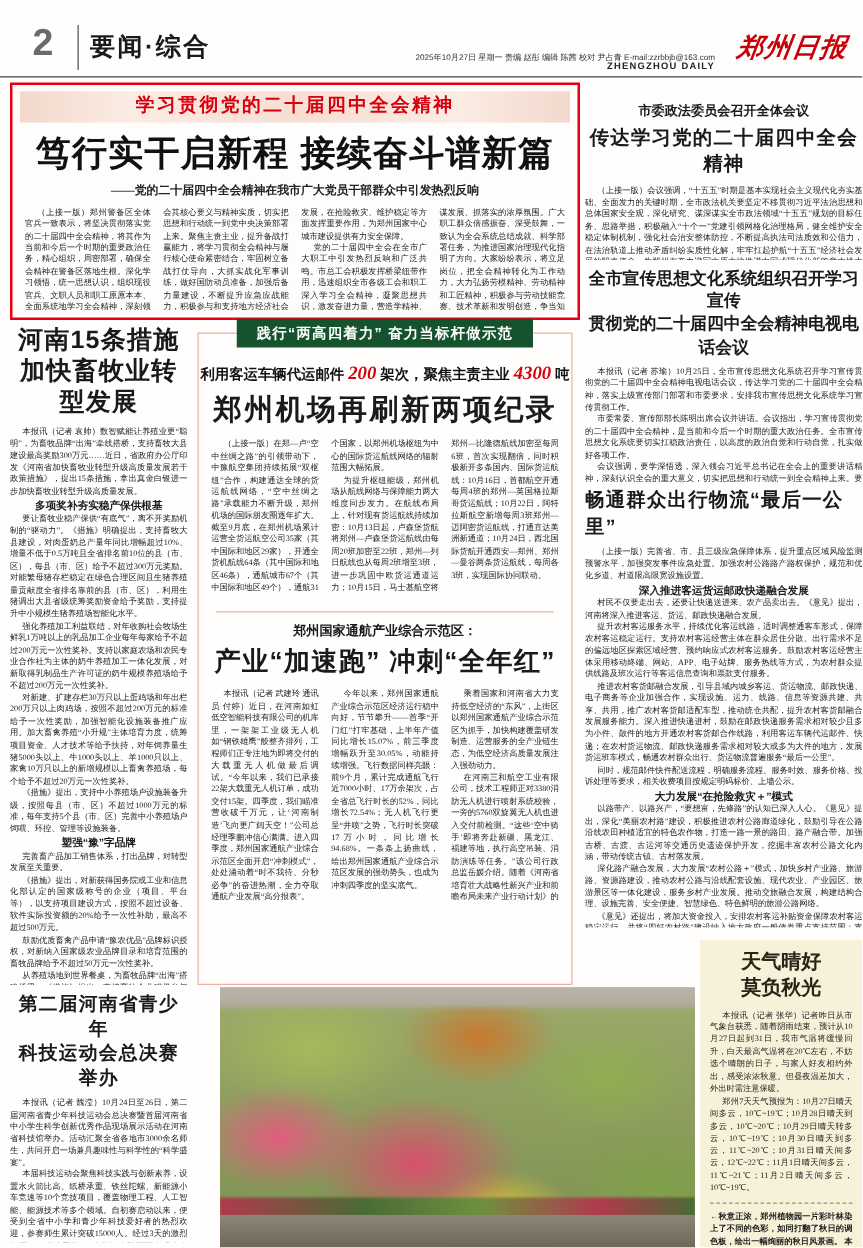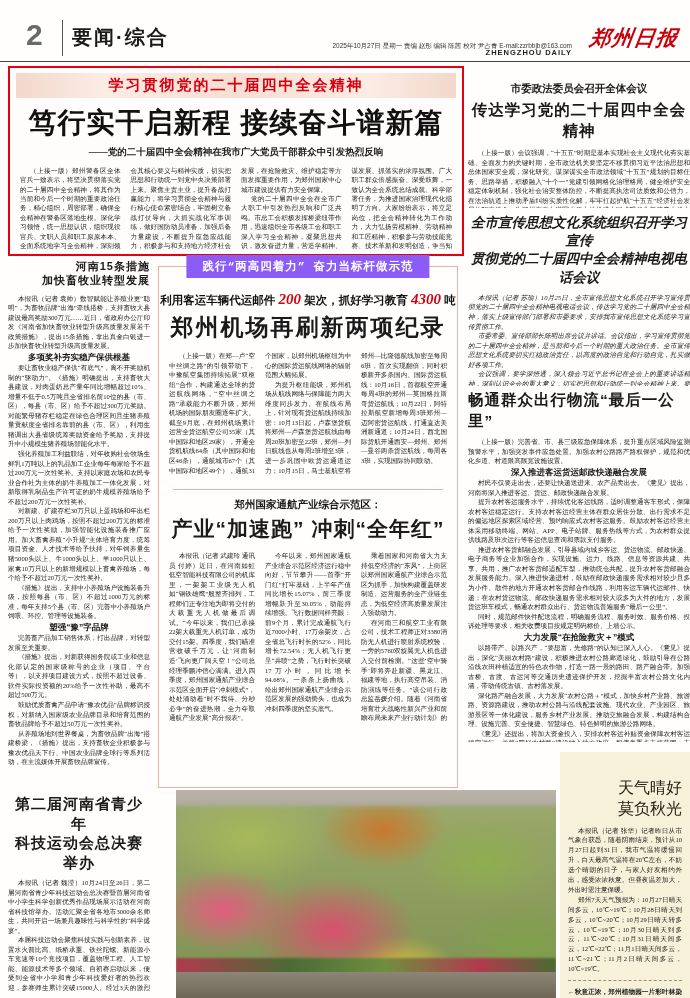--- a/index.html
+++ b/index.html
@@ -27,29 +27,29 @@
   #lead-body{margin:7px 10px 0 10px;height:86px;column-count:4;column-gap:10px;
         font-size:6.6px;line-height:1.42;text-align:justify;overflow:hidden;}
   #lead-body p{margin:0;text-indent:1.5em;}
   
   .body-txt{font-size:6.6px;line-height:1.45;text-align:justify;overflow:hidden;}
   .body-txt p{margin:0;text-indent:1.5em;}
   .subhead{text-align:center;font-weight:bold;font-size:8.5px;margin:3px 0;text-indent:0 !important;
            font-family:"Liberation Sans", sans-serif;}
   
   #livestock{position:absolute;left:8px;top:258px;width:142px;height:530px;overflow:hidden;}
-  #livestock h2{margin:2px 0 6px 0;text-align:right;font-size:11px;line-height:1.25;letter-spacing:1px;}
+  #livestock h2{margin:2px 0 6px 0;text-align:center;font-size:20px;line-height:1.25;letter-spacing:1px;}
   #sports{position:absolute;left:8px;top:792px;width:142px;height:202px;overflow:hidden;}
   #sports h2{margin:2px 0 6px 0;text-align:center;font-size:15px;line-height:1.3;letter-spacing:1px;}
   
   #midbox{position:absolute;left:158px;top:266px;width:298px;height:520px;border:1.5px solid #f0b0a2;
           background:#fffefd;overflow:visible;}
   #mid-banner{position:absolute;left:50%;top:-12px;transform:translateX(-50%);
-          background:#8b5cf6;color:#fff;font-weight:bold;font-size:11.5px;letter-spacing:1px;
-          padding:4px 16px;white-space:nowrap;font-family:Liberation Mono, monospace;}
+          background:#14532d;color:#fff;font-weight:bold;font-size:11.5px;letter-spacing:1px;
+          padding:4px 16px;white-space:nowrap;font-family:Liberation Sans, sans-serif;}
   #air-sub{margin-top:24px;text-align:center;font-size:11.5px;font-weight:bold;color:#111;}
   #air-sub .rednum{color:#d6000f;font-style:italic;font-size:15px;font-family:"Liberation Serif", serif;}
   #air-headline{margin-top:4px;text-align:center;font-size:23px;font-weight:bold;letter-spacing:2px;}
   #air-body{margin:8px 10px 0 10px;height:130px;column-count:3;column-gap:10px;}
   #mid-sep{margin:8px 14px;border-top:1px solid #f0b0a2;}
   #th-kicker{text-align:center;font-size:10.5px;font-weight:bold;}
   #th-headline{margin-top:3px;text-align:center;font-size:21px;font-weight:bold;letter-spacing:1px;}
   #th-body{margin:8px 10px 0 10px;height:178px;column-count:3;column-gap:10px;}
   
   #photo{position:absolute;left:176px;top:790px;width:380px;height:208px;overflow:hidden;background:#7c9050;}
@@ -68,28 +68,28 @@
         linear-gradient(#9aa86a,#7c9050);}
   #photo .wall{position:absolute;left:0;bottom:0;width:100%;height:26px;
        background:linear-gradient(#8d8678,#6e6758);}
   #photo .hedge{position:absolute;left:0;bottom:18px;width:100%;height:22px;filter:blur(1px);
        background:linear-gradient(90deg,#b03a4e,#4a6b35 30%,#6f8f3f 55%,#b03a4e 80%,#4a6b35);}
   
   .rcol{position:absolute;left:468px;width:222px;overflow:hidden;}
   #zhengfa{top:82px;height:126px;}
   #zf-kicker{text-align:center;font-weight:bold;font-size:10.5px;margin-bottom:4px;}
   #zf-headline{text-align:center;font-weight:bold;font-size:15.5px;letter-spacing:1px;margin-bottom:6px;}
-  #xuanchuan{top:214px;height:172px;font-style:italic;}
+  #xuanchuan{top:214px;height:172px;}
   #xc-headline{text-align:center;font-weight:bold;font-size:13.5px;line-height:1.35;margin-bottom:6px;}
   #wuliu{top:390px;height:352px;}
   #wl-headline{font-weight:bold;font-size:15.5px;letter-spacing:1px;margin-bottom:5px;}
   
   #weather{position:absolute;left:560px;top:752px;width:130px;height:246px;background:#f8f1da;
            overflow:hidden;padding:6px 8px;box-sizing:border-box;}
-  #wx-headline{text-align:right;font-weight:normal;font-size:16px;line-height:1.3;color:#2c2318;margin:20px 0 6px 0;}
+  #wx-headline{text-align:center;font-weight:bold;font-size:16px;line-height:1.3;color:#2c2318;margin:2px 0 6px 0;}
   #wx-body{font-size:6.6px;line-height:1.5;text-align:justify;}
   #wx-body p{margin:0;text-indent:1.5em;}
   .dashes{border-top:1px dashed #9a9076;margin:6px 0;}
   #wx-caption{font-size:6.6px;line-height:1.5;font-weight:bold;text-align:justify;}
   h1,h2,h3{font-family:"Liberation Sans", sans-serif;}
 </style>
 </head>
 <body>
 
 <div id="page">
@@ -140,21 +140,21 @@
     <div class="body-txt">
       <p>本报讯（记者 魏滢）10月24日至26日，第二届河南省青少年科技运动会总决赛暨首届河南省中小学生科学创新优秀作品现场展示活动在河南省科技馆举办。活动汇聚全省各地市3000余名师生，共同开启一场兼具趣味性与科学性的“科学盛宴”。</p>
       <p>本届科技运动会聚焦科技实践与创新素养，设置水火箭比高、纸桥承重、铁丝陀螺、新能源小车竞速等10个竞技项目，覆盖物理工程、人工智能、能源技术等多个领域。自初赛启动以来，便受到全省中小学和青少年科技爱好者的热烈欢迎，参赛师生累计突破15000人。经过3天的激烈角逐，28组选手从618支队伍中脱颖而出成功夺冠。</p>
 
     </div>
   </div>
 
   <div id="midbox">
     <div id="mid-banner">践行“两高四着力”  奋力当标杆做示范</div>
     <div id="air-sub" class="sans">
-      <span>利用客运车辆代运邮件 </span><span class="rednum">200</span><span> 架次，抓好学习教育 </span><span class="rednum">4300</span><span> 吨</span>
+      <span>利用客运车辆代运邮件 </span><span class="rednum">200</span><span> 架次，聚焦主责主业 </span><span class="rednum">4300</span><span> 吨</span>
     </div>
     <div id="air-headline" class="sans">郑州机场再刷新两项纪录</div>
     <div id="air-body" class="body-txt">
       <p>（上接一版）在郑—卢“空中丝绸之路”的引领带动下，中豫航空集团持续拓展“双枢纽”合作，构建通达全球的货运航线网络，“空中丝绸之路”承载能力不断升级，郑州机场的国际朋友圈逐年扩大。截至9月底，在郑州机场累计运营全货运航空公司35家（其中国际和地区29家），开通全货机航线64条（其中国际和地区46条），通航城市67个（其中国际和地区49个），通航31个国家，以郑州机场枢纽为中心的国际货运航线网络的辐射范围大幅拓展。</p>
       <p>为提升枢纽能级，郑州机场从航线网络与保障能力两大维度同步发力。在航线布局上，针对现有货运航线持续加密：10月13日起，卢森堡货航将郑州—卢森堡货运航线由每周20班加密至22班，郑州—列日航线也从每周2班增至3班，进一步巩固中欧货运通道运力；10月15日，马士基航空将郑州—比隆德航线加密至每周6班，首次实现翻倍，同时积极新开多条国内、国际货运航线：10月16日，首都航空开通每周4班的郑州—英国格拉斯哥货运航线；10月22日，阿特拉斯航空新增每周3班郑州—迈阿密货运航线，打通直达美洲新通道；10月24日，西北国际货航开通西安—郑州、郑州—曼谷两条货运航线，每周各3班，实现国际协同联动。</p>
 
     </div>
     <div id="mid-sep"></div>
     <div id="th-kicker" class="sans">郑州国家通航产业综合示范区：</div>
     <div id="th-headline" class="sans">产业“加速跑”  冲刺“全年红”</div>

